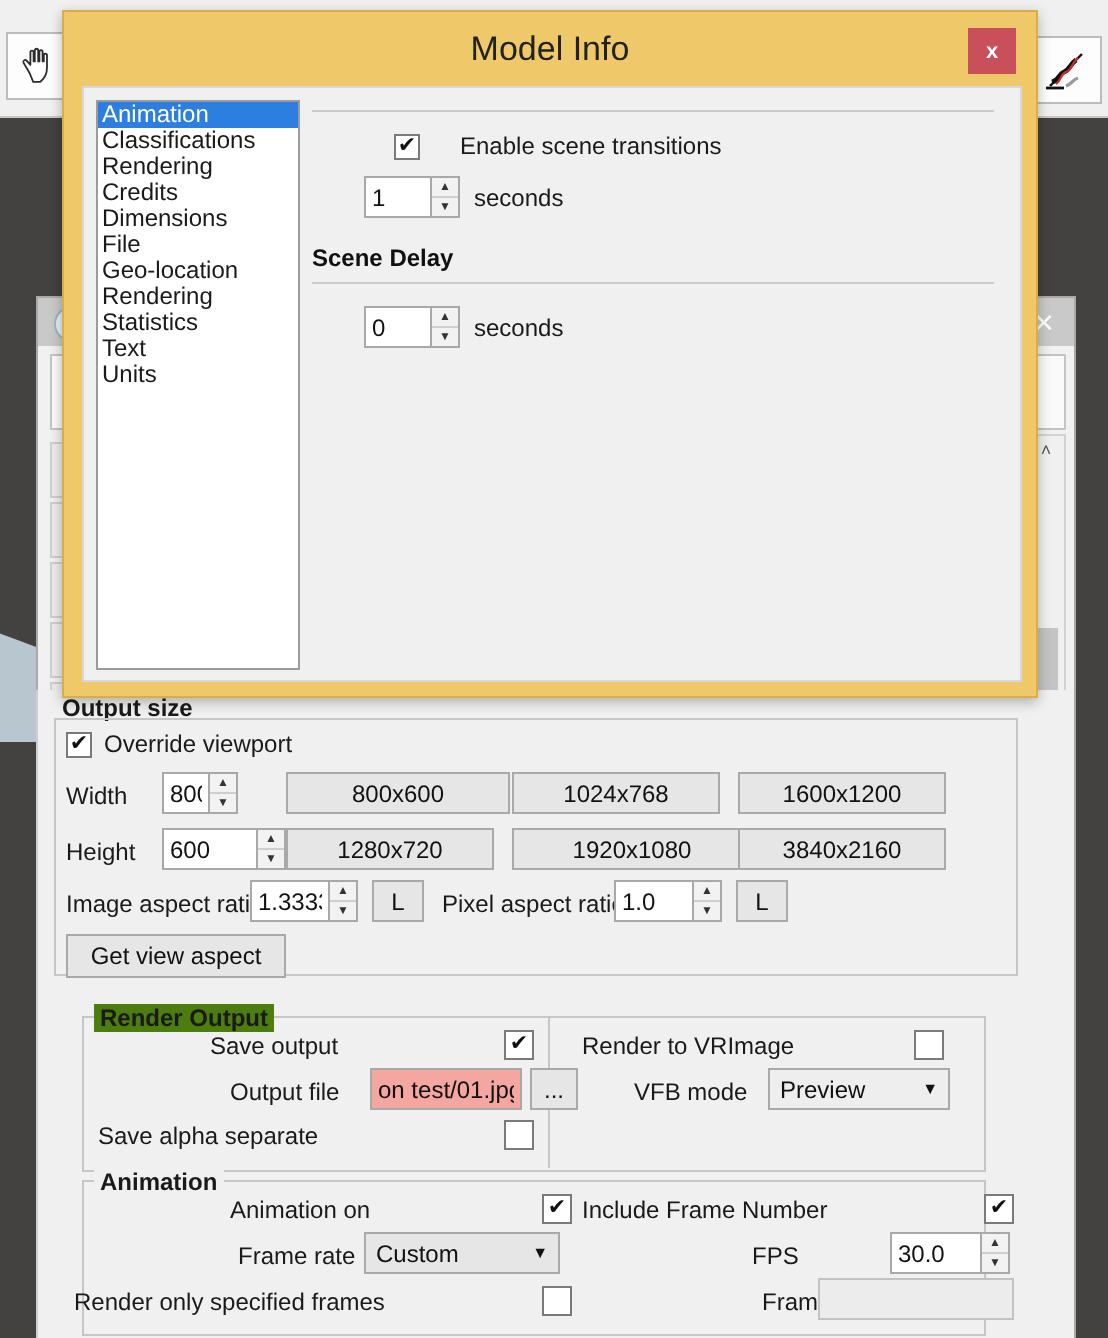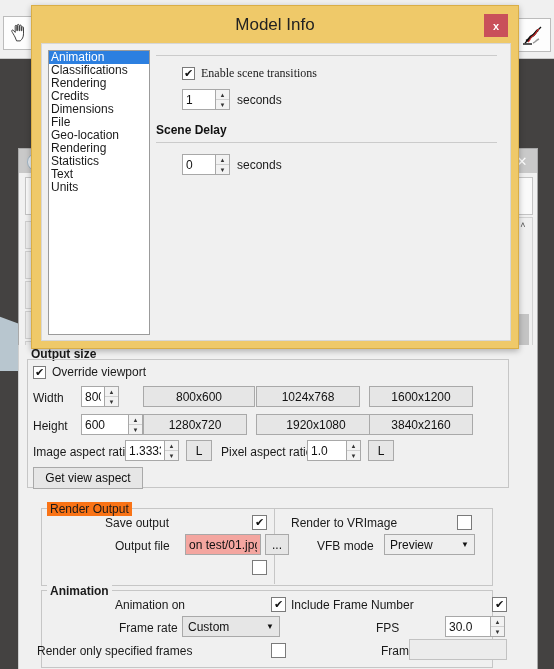--- a/index.html
+++ b/index.html
@@ -172,31 +172,32 @@
     <input type="text" style="width: 40px;" value="1.0">
     <span class="spin">
         <i>▲</i>
         <i>▼</i>
       </span>
   </div>
   <div class="abs pbtn" style="left:349px;top:95px;width:26px;height:21px;">L</div>
 
   <div class="abs pbtn" style="left:14px;top:122px;width:110px;height:22px;">Get view aspect</div>
 
-  <div class="abs" style="left:28px;top:157px;font-weight:normal;z-index:2;background:#f97316;padding:0 3px;">Render Output</div>
+  <div class="abs" style="left:28px;top:157px;font-weight:bold;z-index:2;background:#4d7c0f;padding:0 3px;">Render Output</div>
   <fieldset style="left:22px;top:163px;width:450px;height:76px;"></fieldset>
   <div class="abs" style="left:255px;top:163px;width:1px;height:76px;background:#c6c6c6;"></div>
 
   <div class="abs" style="left:86px;top:171px;">Save output</div>
   <span class="abs cb on" style="left:233px;top:170px;width:15px;height:15px;"></span>
 
   <div class="abs" style="left:96px;top:194px;">Output file</div>
   <input class="abs" type="text" style="left: 166px; top: 189px; width: 76px; background: rgb(244, 166, 160);" value="on test/01.jpg">
   <div class="abs pbtn" style="left:246px;top:189px;width:24px;height:21px;">...</div>
 
+  <div class="abs" style="left:30px;top:216px;">Save alpha separate</div>
   <span class="abs cb" style="left:233px;top:215px;width:15px;height:15px;"></span>
 
   <div class="abs" style="left:272px;top:171px;">Render to VRImage</div>
   <span class="abs cb" style="left:438px;top:170px;width:15px;height:15px;"></span>
 
   <div class="abs" style="left:298px;top:194px;">VFB mode</div>
   <div class="abs pbtn" style="left:365px;top:189px;width:91px;height:21px;justify-content:space-between;padding:0 5px;background:#eee;">
     <span>Preview</span>
     <span style="font-size:8px;">▼</span>
   </div>
@@ -245,21 +246,21 @@
       <div class="mi-item">Geo-location</div>
       <div class="mi-item">Rendering</div>
       <div class="mi-item">Statistics</div>
       <div class="mi-item">Text</div>
       <div class="mi-item">Units</div>
     </div>
 
     <div class="abs" id="mi-pane">
       <div class="sec-rule" style="margin-top:5px;width:341px;"></div>
 
-      <div style="margin-top:10px;margin-left:26px;display:flex;align-items:center;gap:6px;font-family:Liberation Serif, serif;">
+      <div style="margin-top:10px;margin-left:41px;display:flex;align-items:center;gap:20px;">
         <span class="cb on"></span>
         <span>Enable scene transitions</span>
       </div>
 
       <div style="margin-top:8px;margin-left:26px;display:flex;align-items:center;gap:7px;">
         <span style="display:flex;">
           <input type="text" style="width: 34px;" value="1">
           <span class="spin">
               <i>▲</i>
               <i>▼</i>

